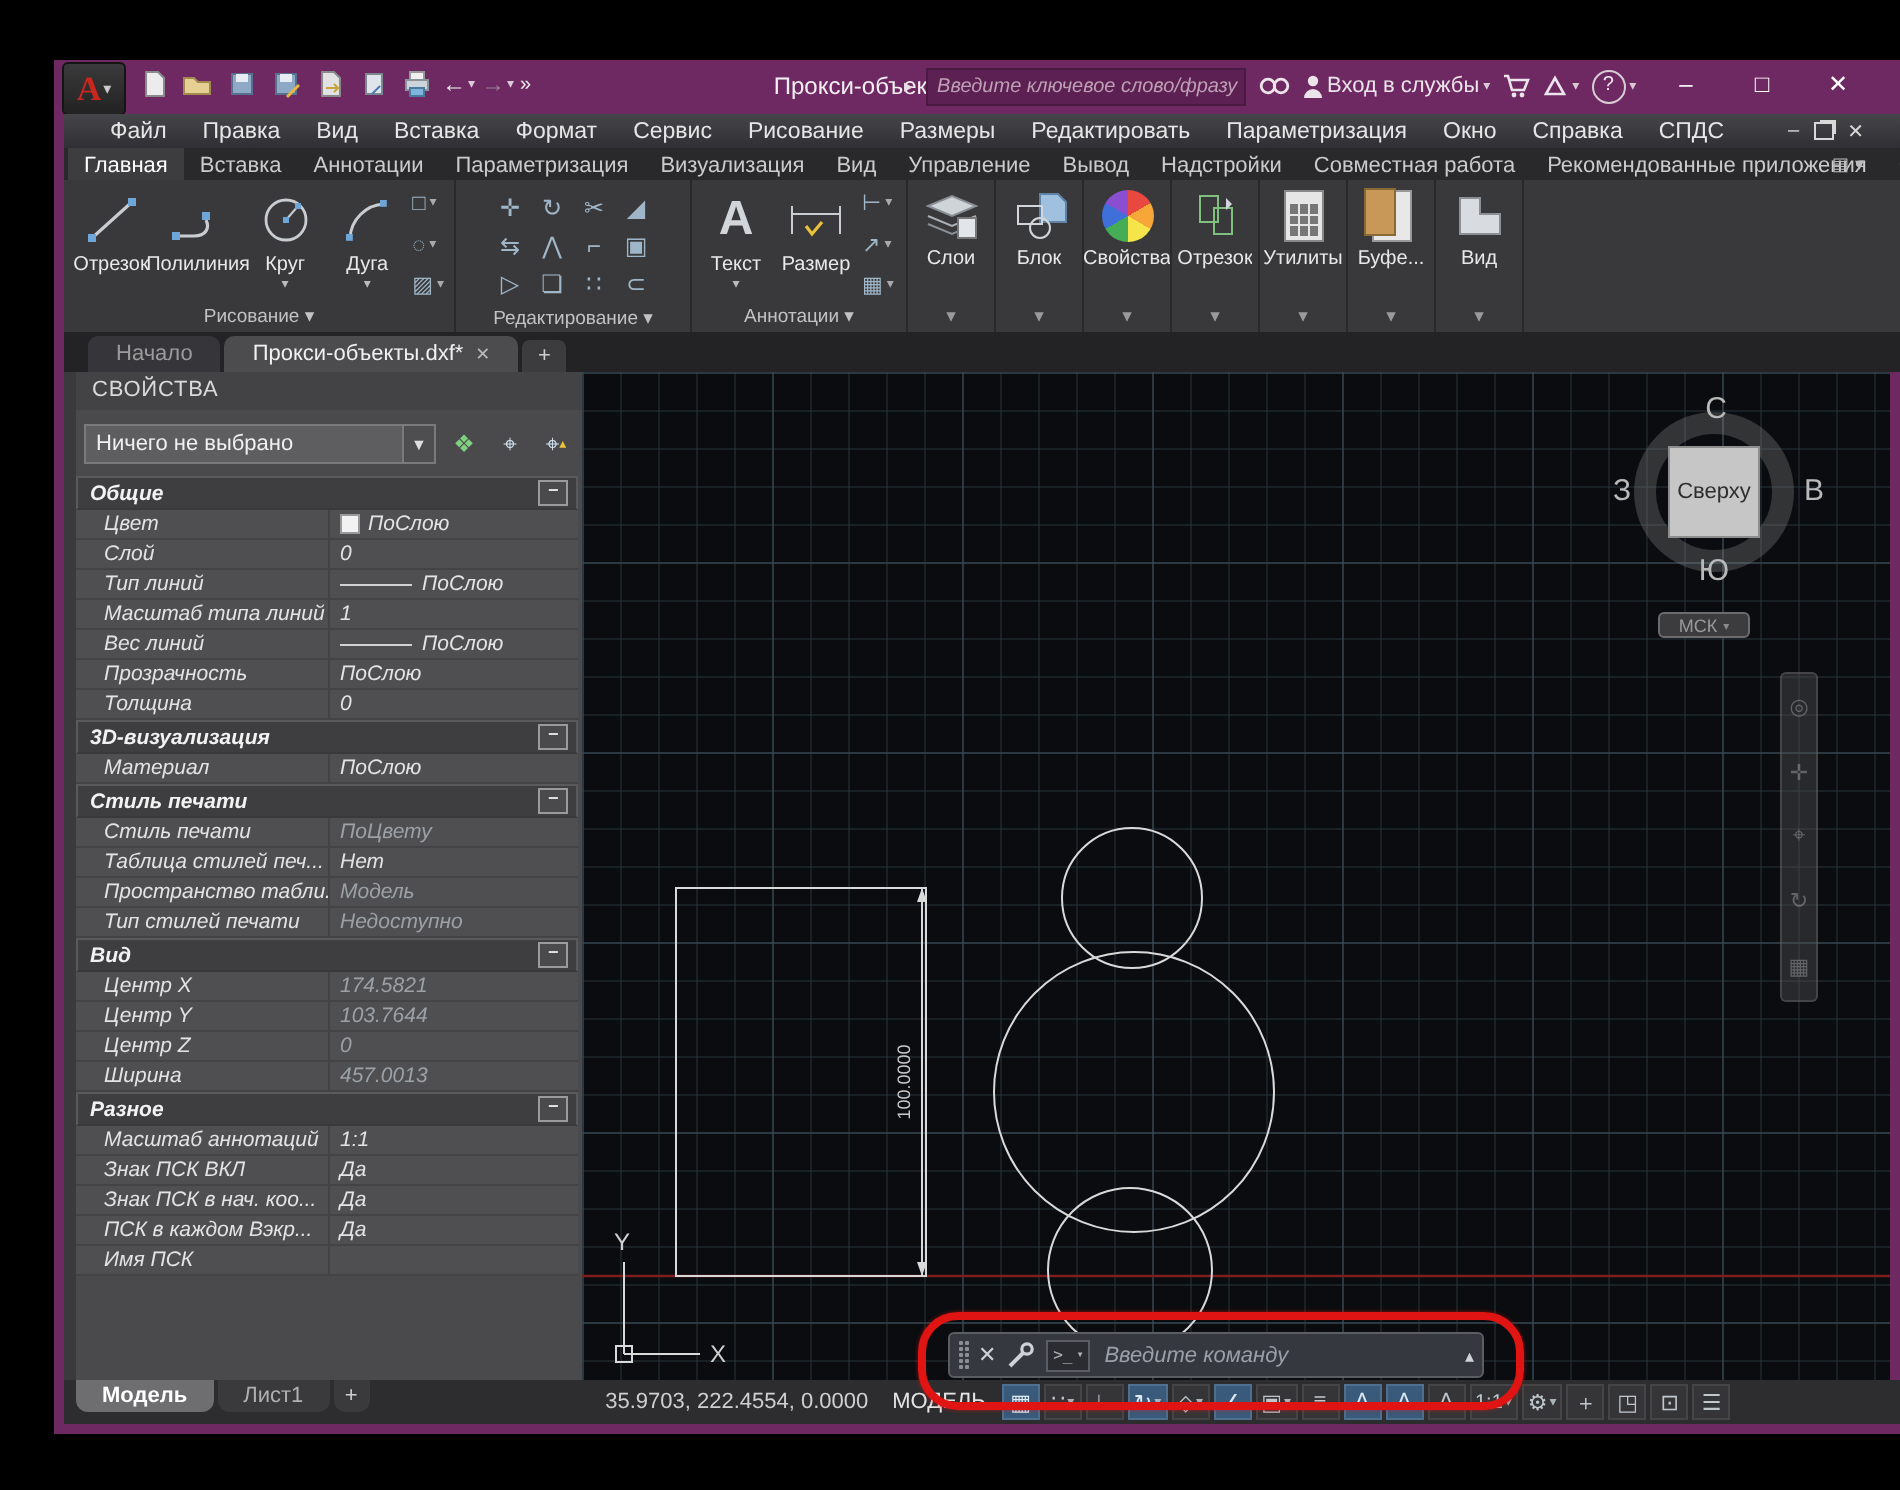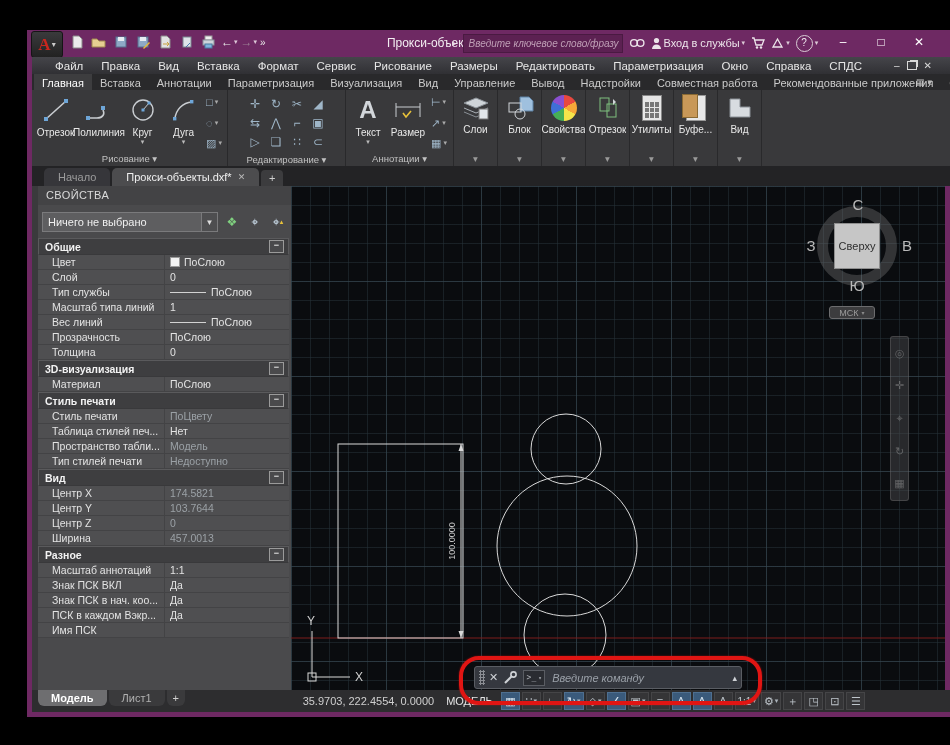--- a/index.html
+++ b/index.html
@@ -88,21 +88,21 @@
   .pgrip{position:absolute;left:0;top:0;width:6px;height:100%;background:#3a3a3c;}
   .ptitle{position:absolute;left:6px;top:0;right:0;height:19px;background:#434345;color:#dadada;font-size:11px;
           line-height:19px;padding-left:8px;letter-spacing:.4px;}
   .pselrow{position:absolute;left:10px;top:26px;right:4px;height:20px;display:flex;align-items:center;gap:5px;}
   .pcombo{flex:1;height:18px;background:#5e5e60;border:1px solid #7a7a7c;display:flex;align-items:center;}
   .pcombo .tx{flex:1;color:#f0f0f0;font-size:11px;padding-left:5px;white-space:nowrap;overflow:hidden;}
   .pcombo .dd{width:15px;height:100%;background:#4e4e50;border-left:1px solid #7a7a7c;color:#ddd;font-size:8px;
               display:flex;align-items:center;justify-content:center;}
   .ptool{width:18px;height:18px;display:flex;align-items:center;justify-content:center;font-size:12px;color:#cfe0ee;}
   .ptool.g{color:#7fd07f;}
-  .plist{position:absolute;left:6px;top:52px;right:2px;}
+  .plist{position:absolute;left:6px;top:52px;right:2px;font-style:italic;}
   .prow{display:flex;height:14px;align-items:center;background:#4f4f51;border-bottom:1px solid #434345;
         font-size:10.5px;color:#e3e3e3;}
   .prow.is-h{background:#3e3e40;font-weight:bold;color:#f2f2f2;border:1px solid #5a5a5c;border-bottom-color:#39393b;height:15px;}
   .prow:not(.is-h) .phead,.prow:not(.is-h) .pminus{display:none;}
   .phead{flex:1;padding-left:6px;}
   .pminus{width:13px;height:11px;border:1px solid #9a9a9a;color:#e0e0e0;font-size:9px;line-height:9px;text-align:center;margin-right:4px;background:#4a4a4c;}
   .plabel{width:112px;padding-left:14px;white-space:nowrap;overflow:hidden;flex:none;}
   .pvw{flex:1;height:100%;border-left:1px solid #434345;display:flex;align-items:center;padding-left:5px;overflow:hidden;}
   .prow.gray .pval{color:#9ba1a6;}
   .pswatch{display:none;}
@@ -591,21 +591,21 @@
             <div class="prow">
 
               <span class="plabel">Слой</span>
               <span class="pvw">
 
                 <span class="pval">0</span>
               </span>
             </div>
             <div class="prow ln">
 
-              <span class="plabel">Тип службы</span>
+              <span class="plabel">Тип линий</span>
               <span class="pvw">
 
                 <span class="plinesmp"></span>
                 <span class="pval">ПоСлою</span>
               </span>
             </div>
             <div class="prow">
 
               <span class="plabel">Масштаб типа линий</span>
               <span class="pvw">

